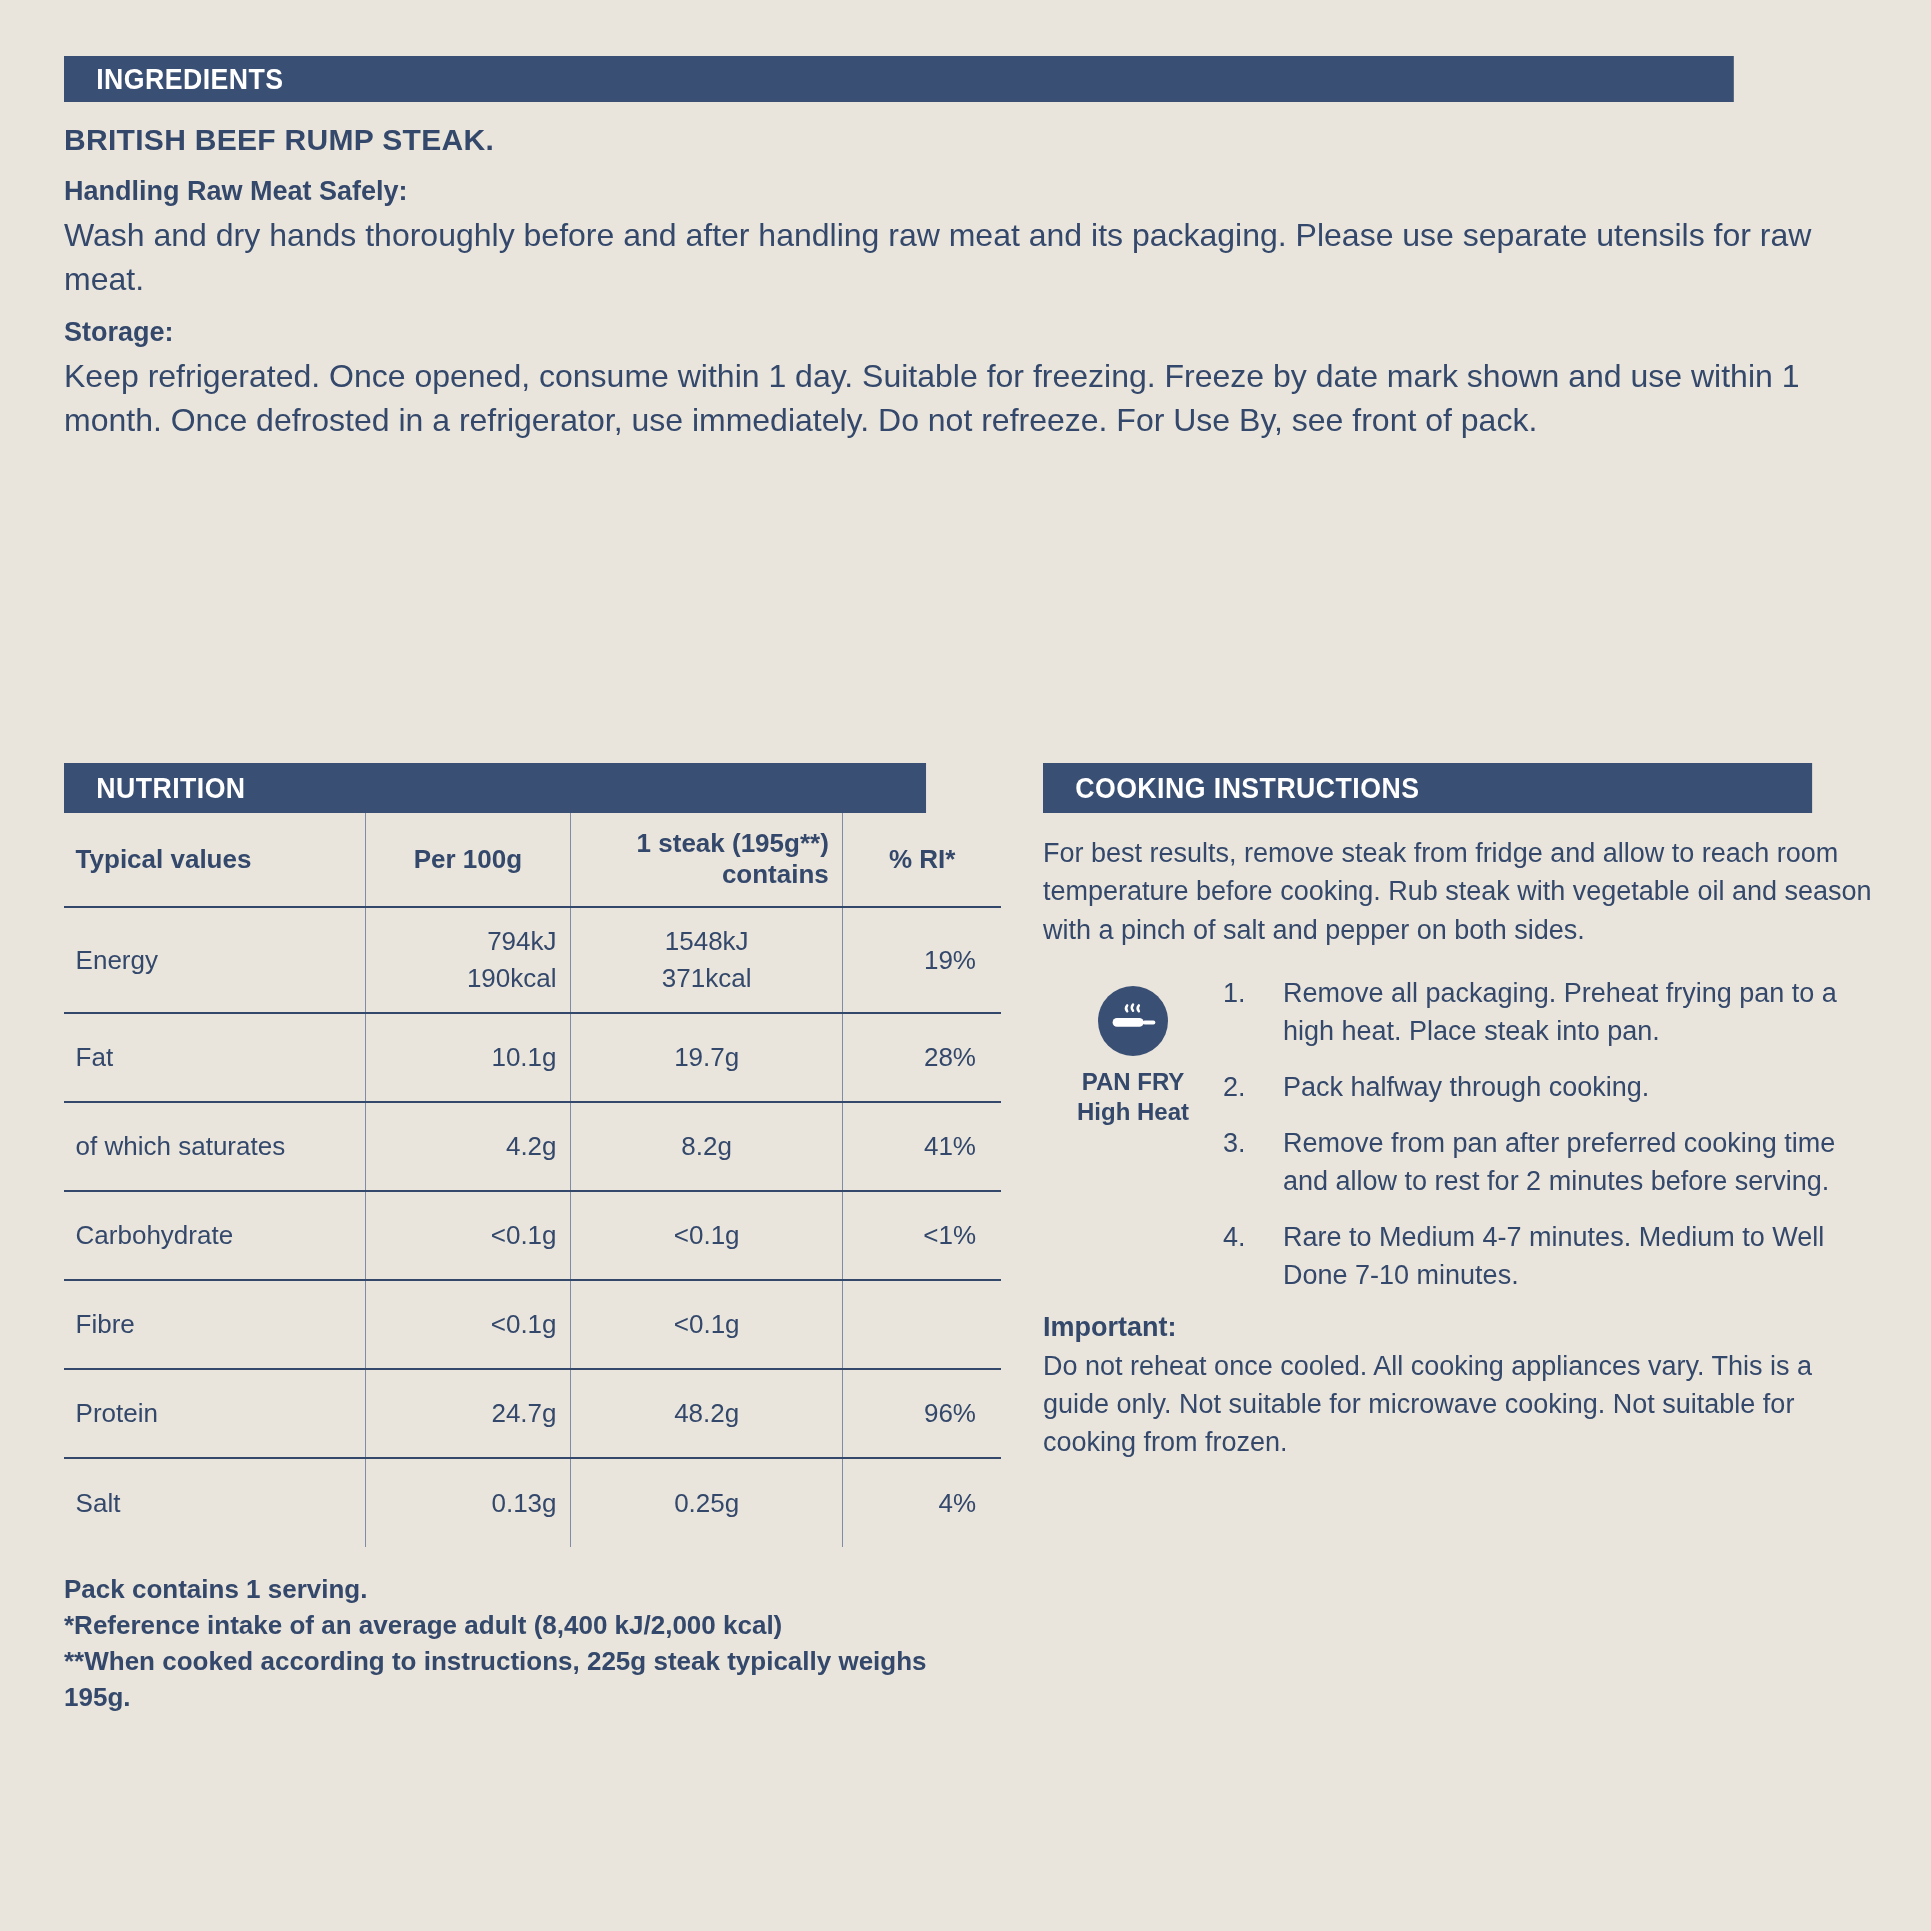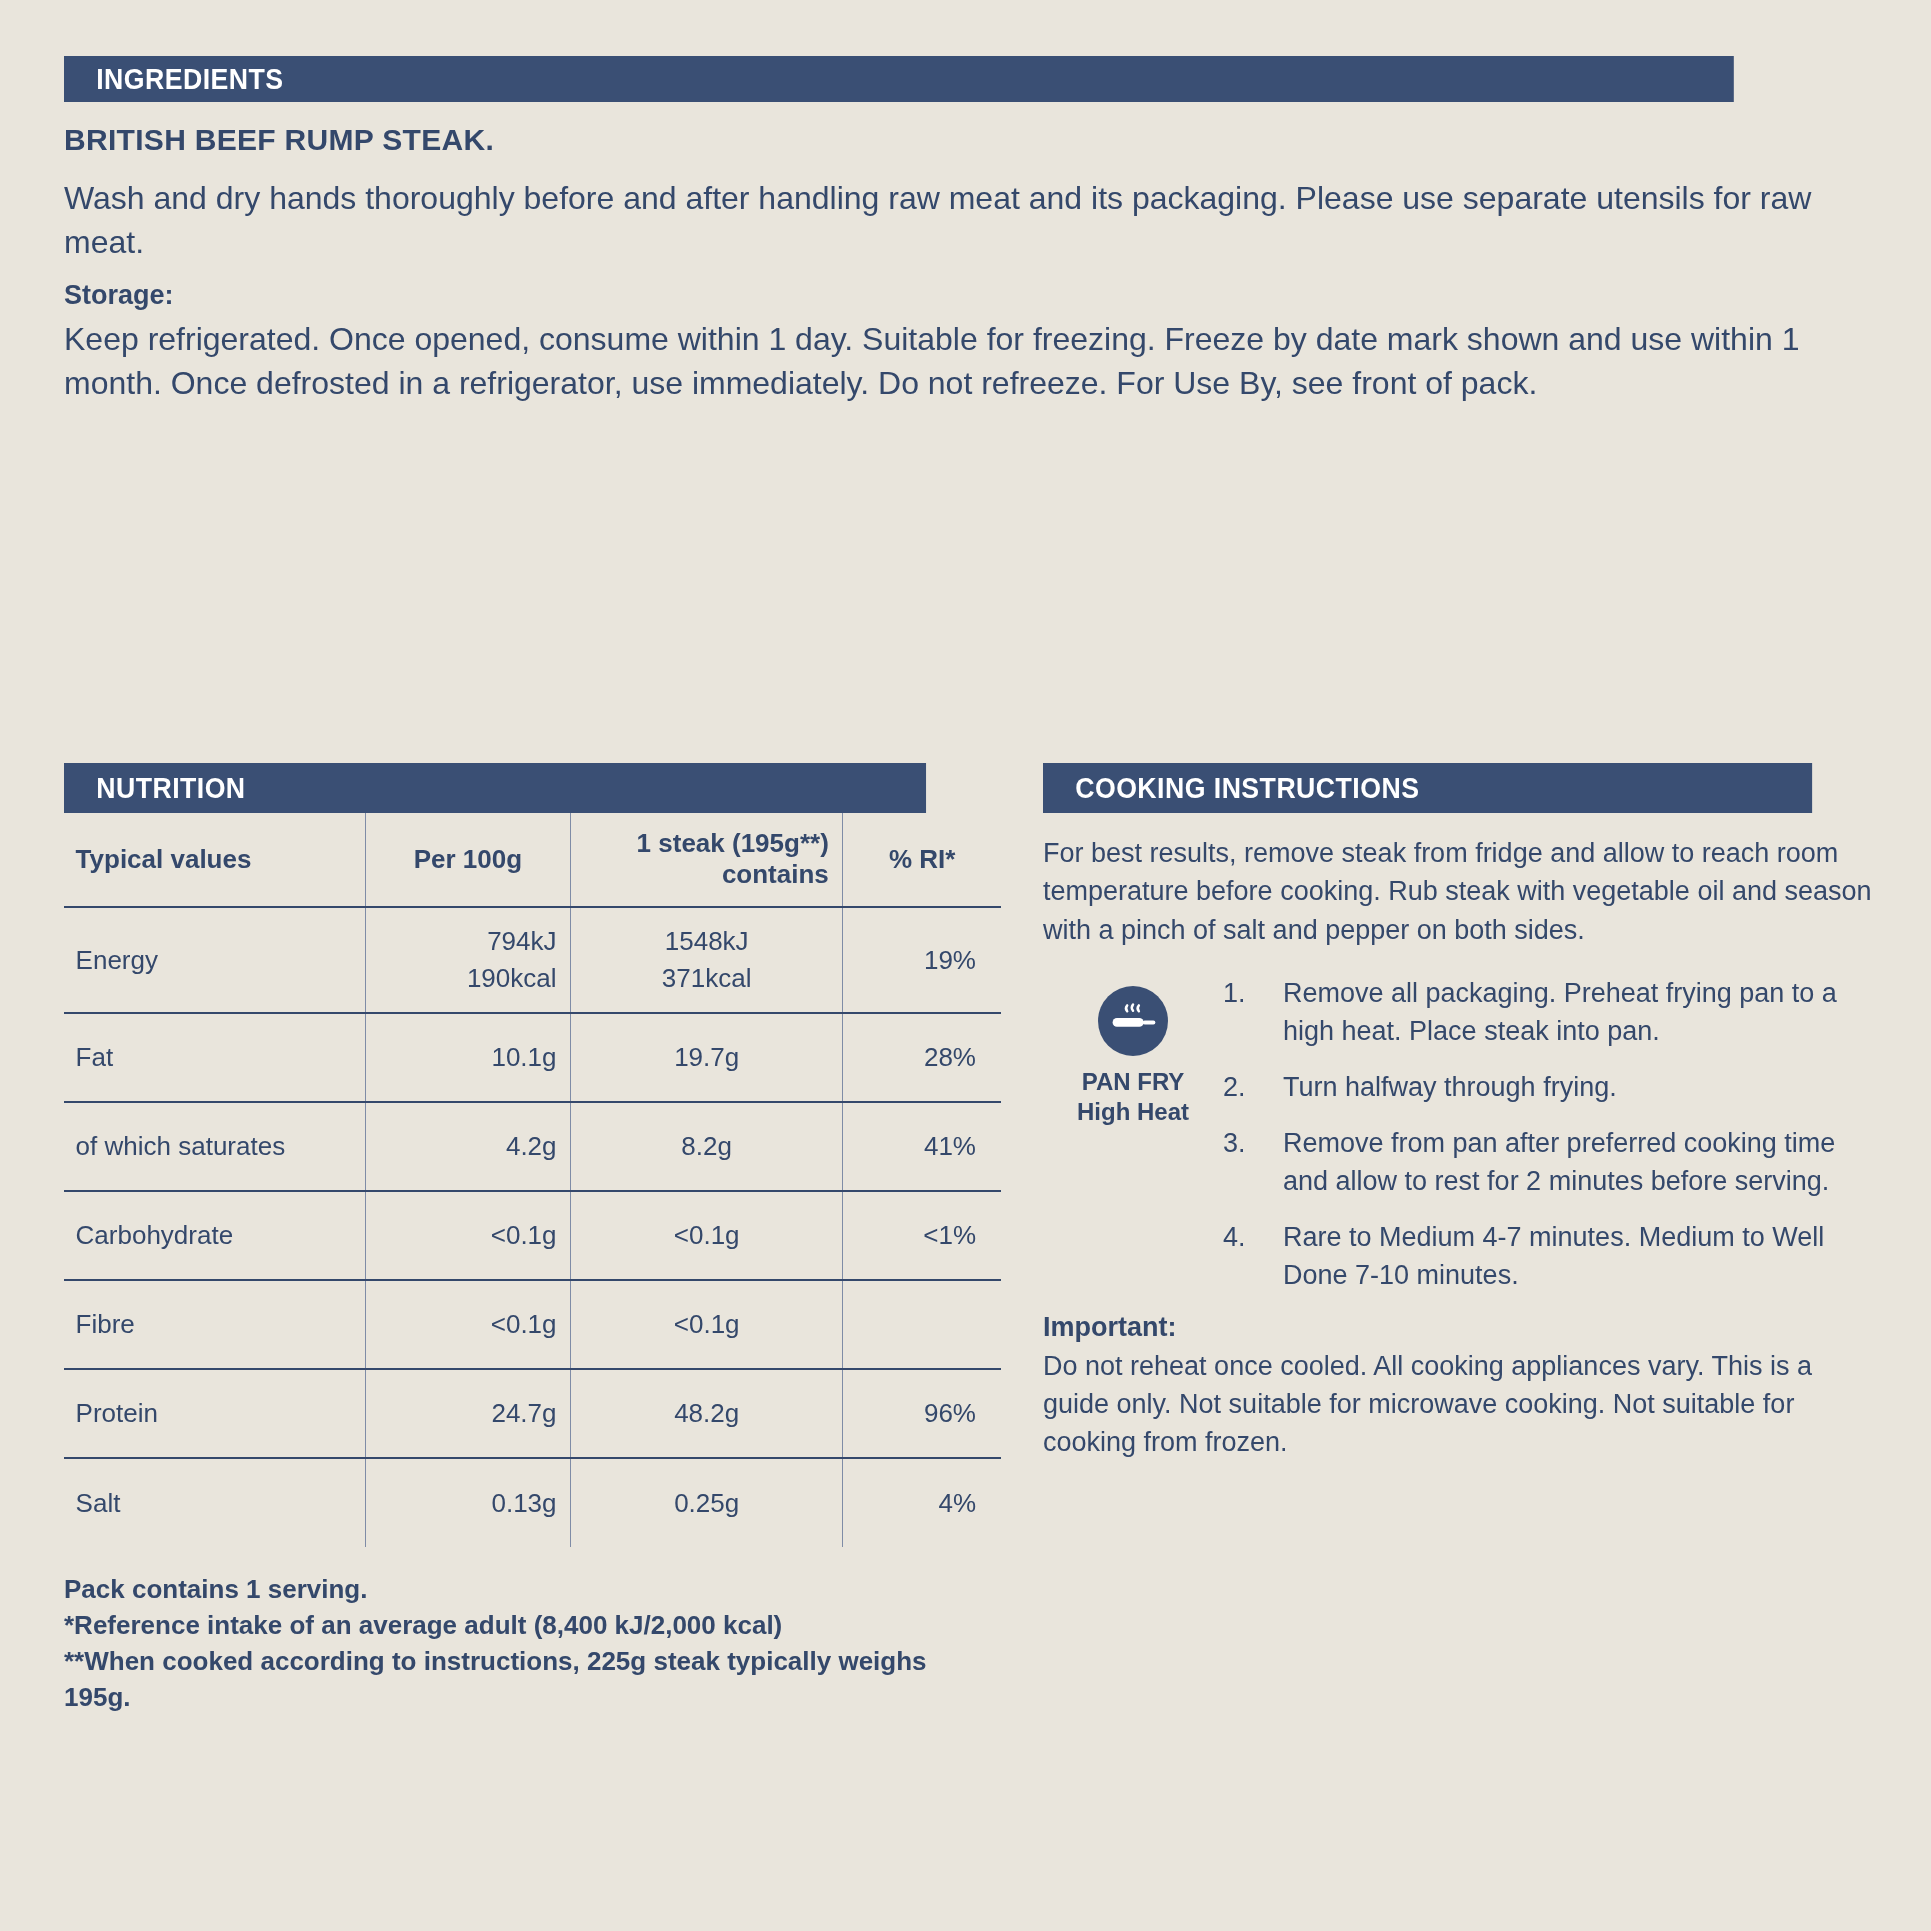--- a/index.html
+++ b/index.html
@@ -116,20 +116,21 @@
 <body>
 
 <div class="page">
 
   <section class="ing-wrap">
     <div class="band band-ing">
       <span>INGREDIENTS</span>
     </div>
     <div class="ing-body">
       <div class="ing-title">BRITISH BEEF RUMP STEAK.</div>
+      <div class="sub-head">Handling Raw Meat Safely:</div>
       <div class="sub-body">Wash and dry hands thoroughly before and after handling raw meat and its packaging. Please use separate utensils for raw meat.</div>
       <div class="sub-head">Storage:</div>
       <div class="sub-body" style="max-width:1738px">Keep refrigerated. Once opened, consume within 1 day. Suitable for freezing. Freeze by date mark shown and use within 1 month. Once defrosted in a refrigerator, use immediately. Do not refreeze. For Use By, see front of pack.</div>
     </div>
   </section>
 
   <section class="nut-wrap">
     <div class="band band-nut">
       <span>NUTRITION</span>
     </div>
@@ -232,21 +233,21 @@
           </svg>
         </div>
         <div class="icon-label">
           <div>PAN FRY</div>
           <div>High Heat</div>
         </div>
       </div>
 
       <ol class="steps">
         <li>Remove all packaging. Preheat frying pan to a high heat. Place steak into pan.</li>
-        <li>Turn halfway through frying.</li>
+        <li>Pack halfway through cooking.</li>
         <li>Remove from pan after preferred cooking time and allow to rest for 2 minutes before serving.</li>
         <li>Rare to Medium 4-7 minutes. Medium to Well Done 7-10 minutes.</li>
       </ol>
     </div>
 
     <div class="important">
       <div class="imp-head">Important:</div>
       <div class="imp-body">Do not reheat once cooled. All cooking appliances vary. This is a guide only. Not suitable for microwave cooking. Not suitable for cooking from frozen.</div>
     </div>
   </section>

